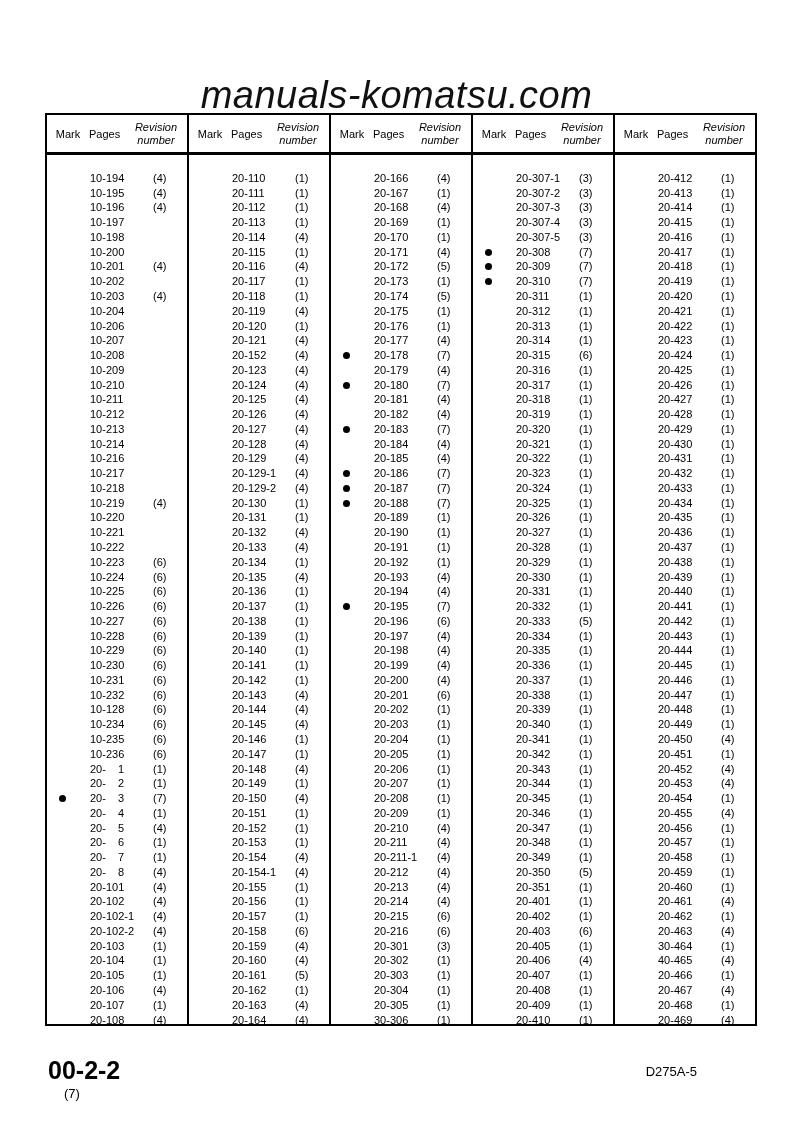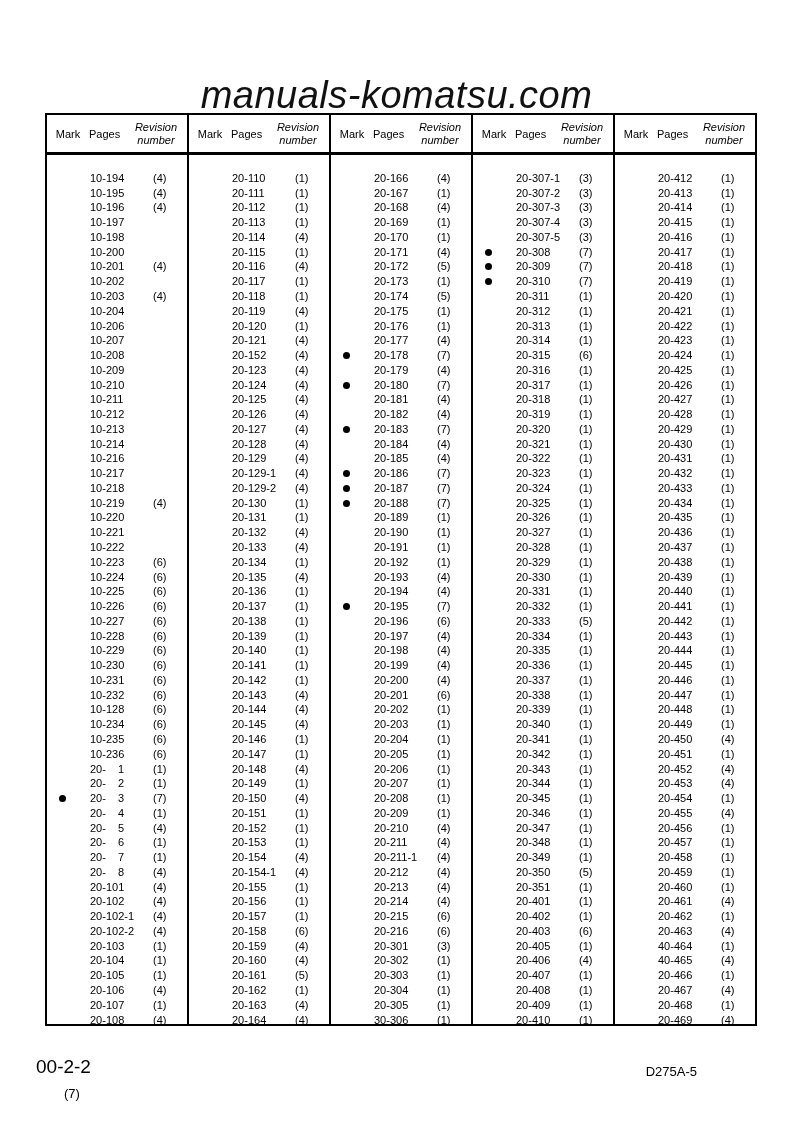--- a/index.html
+++ b/index.html
@@ -23,21 +23,21 @@
   }
   .h-mark{width:42px;text-align:center;}
   .h-pages{width:36px;}
   .h-rev{flex:1;text-align:center;line-height:1.15;font-style:italic;}
   .col-body{flex:1;padding-top:16px;overflow:hidden;}
   .row{display:flex;height:14.78px;align-items:center;font-size:11px;line-height:1;}
   .c-mark{width:30px;display:flex;justify-content:center;align-items:center;flex:none;}
   .bullet{width:7px;height:7px;border-radius:50%;background:#000;}
   .c-page{width:58px;padding-left:13px;white-space:pre;flex:none;box-sizing:content-box;}
   .c-rev{flex:1;text-align:left;padding-left:5px;white-space:pre;}
-  .footer-page{position:absolute;left:36px;top:1056px;font-size:19px;font-weight:normal;}
+  .footer-page{position:absolute;left:48px;top:1056px;font-size:25px;font-weight:bold;}
   .footer-rev{position:absolute;left:64px;top:1086px;font-size:13px;}
   .footer-model{position:absolute;right:96px;top:1064px;font-size:13px;}
 </style>
 </head>
 <body>
 
 <div class="page-title">manuals-komatsu.com</div>
 
 <div class="rev-table">
   <div class="col-group">
@@ -1540,21 +1540,21 @@
           <span class="c-page">20-462</span>
           <span class="c-rev">(1)</span>
         </div>
         <div class="row">
           <span class="c-mark"></span>
           <span class="c-page">20-463</span>
           <span class="c-rev">(4)</span>
         </div>
         <div class="row">
           <span class="c-mark"></span>
-          <span class="c-page">40-464</span>
+          <span class="c-page">30-464</span>
           <span class="c-rev">(1)</span>
         </div>
         <div class="row">
           <span class="c-mark"></span>
           <span class="c-page">40-465</span>
           <span class="c-rev">(4)</span>
         </div>
         <div class="row">
           <span class="c-mark"></span>
           <span class="c-page">20-466</span>

